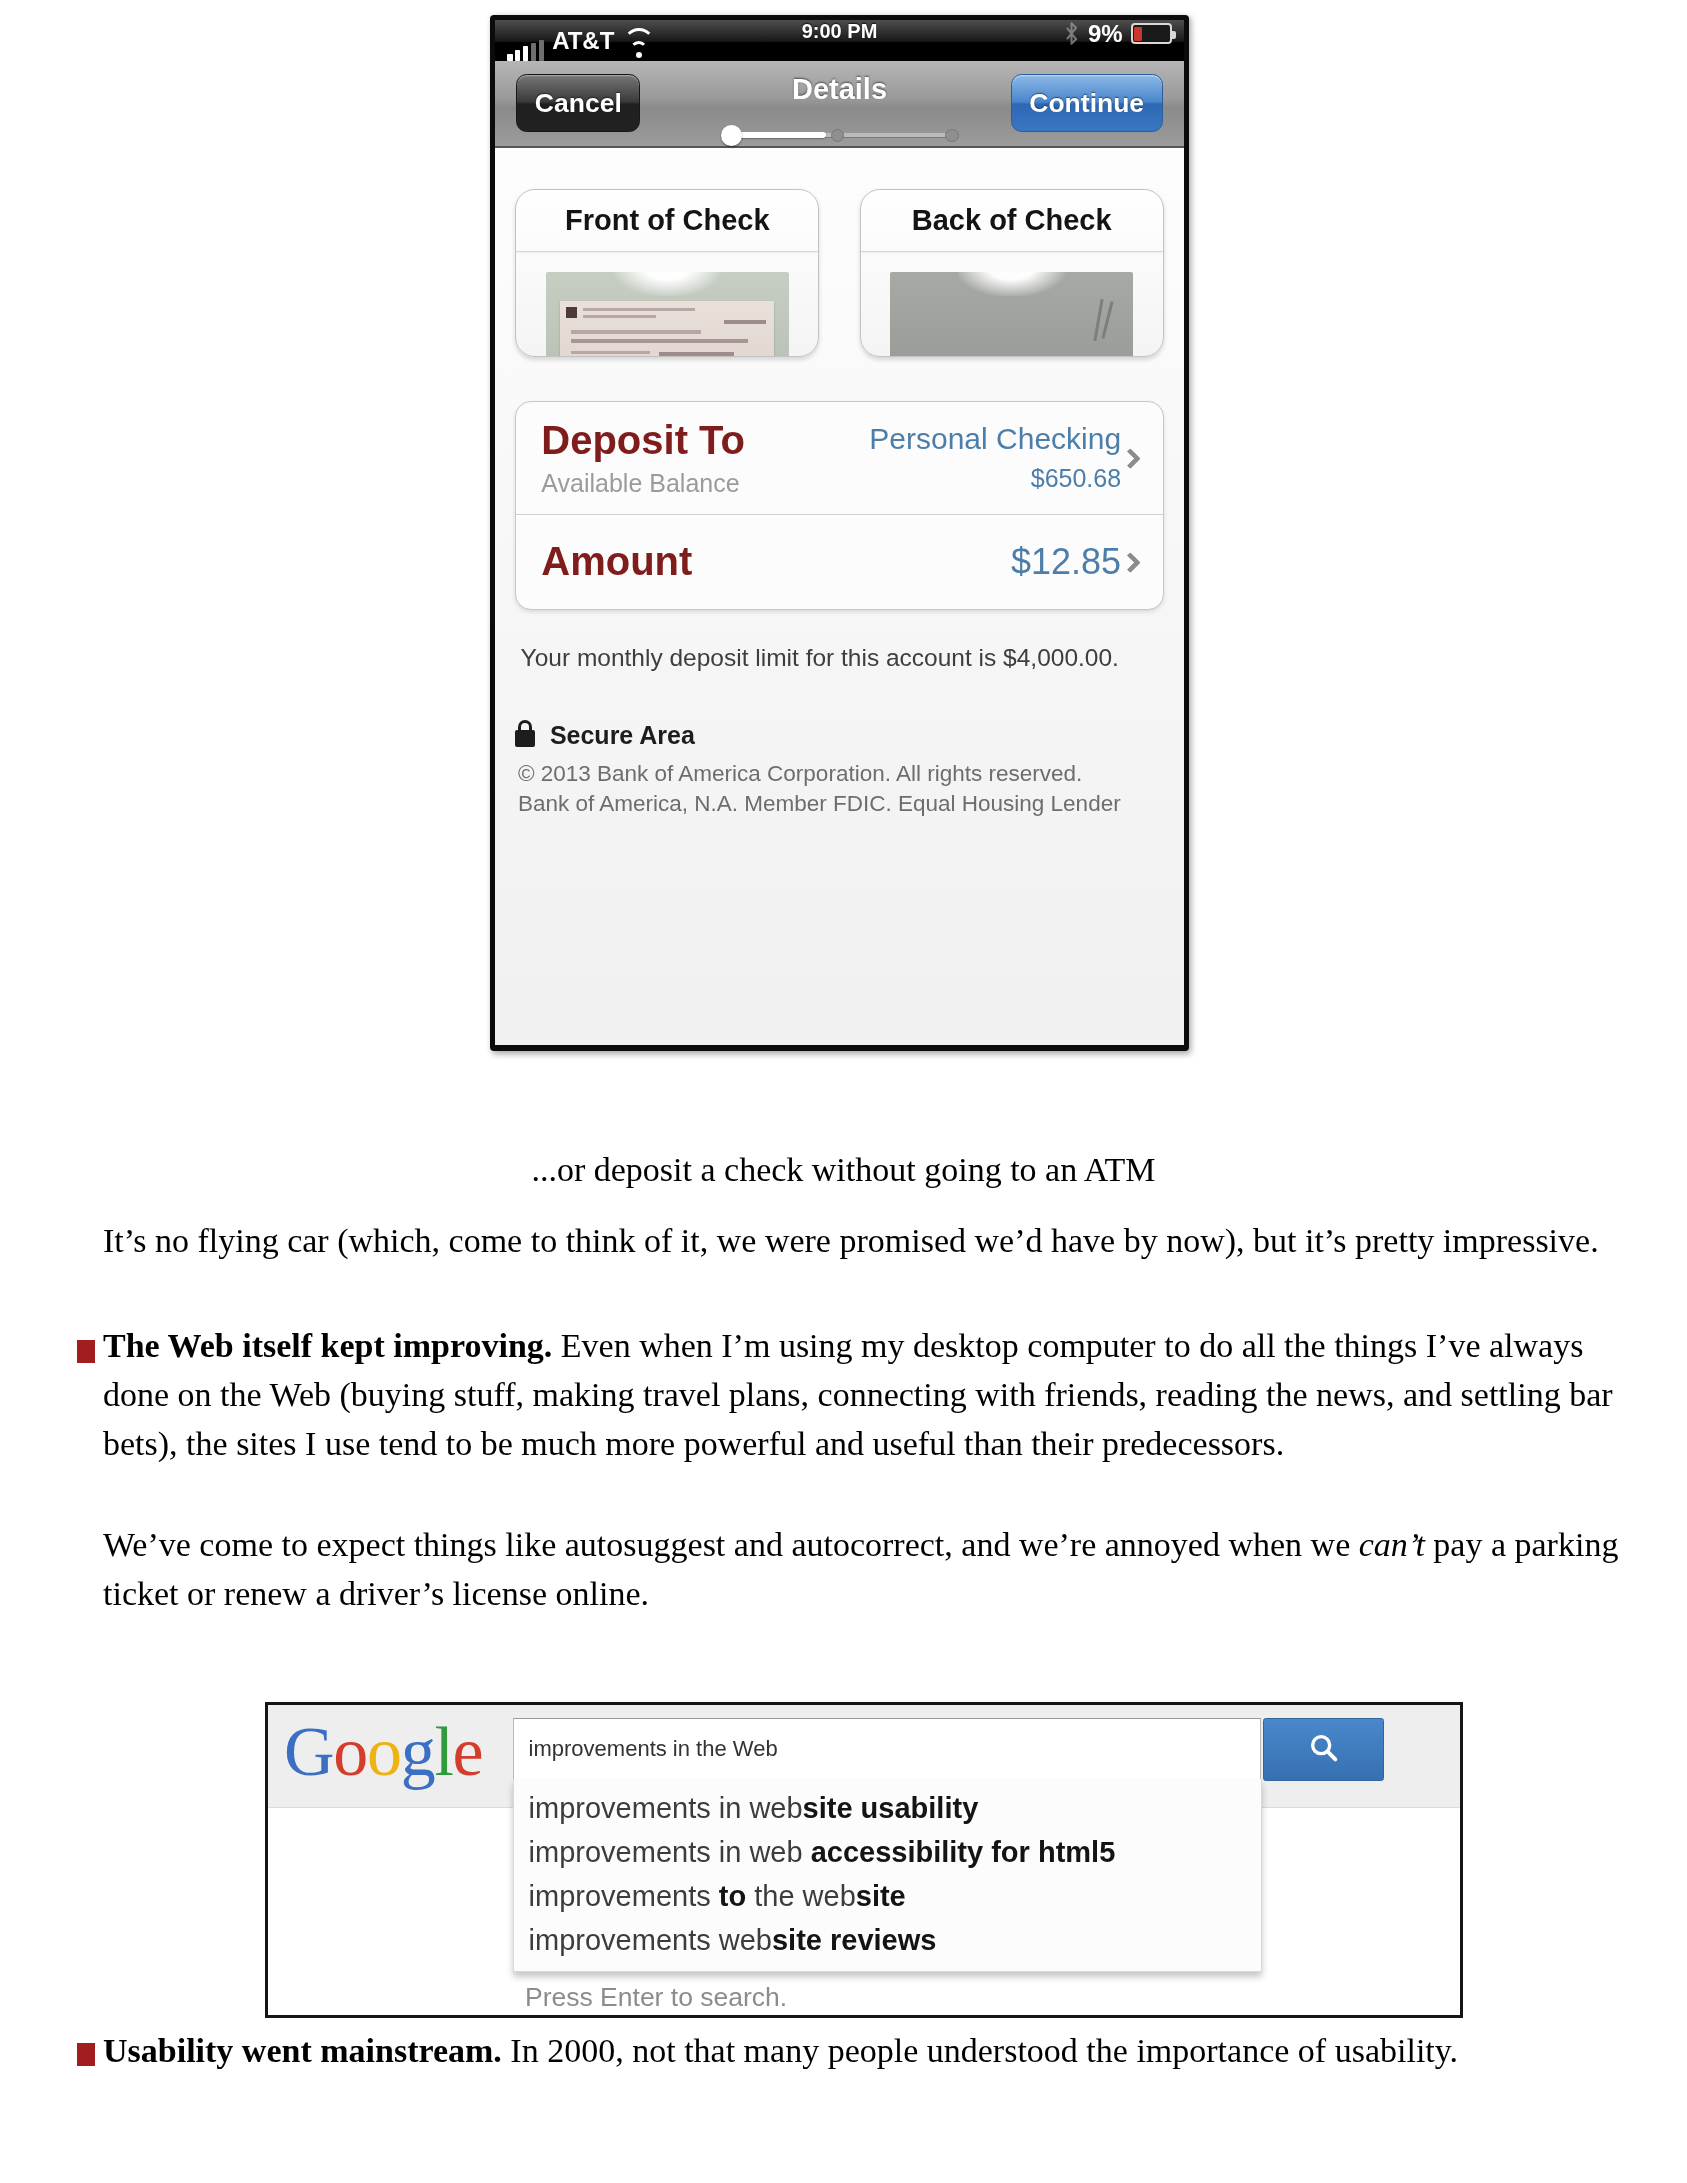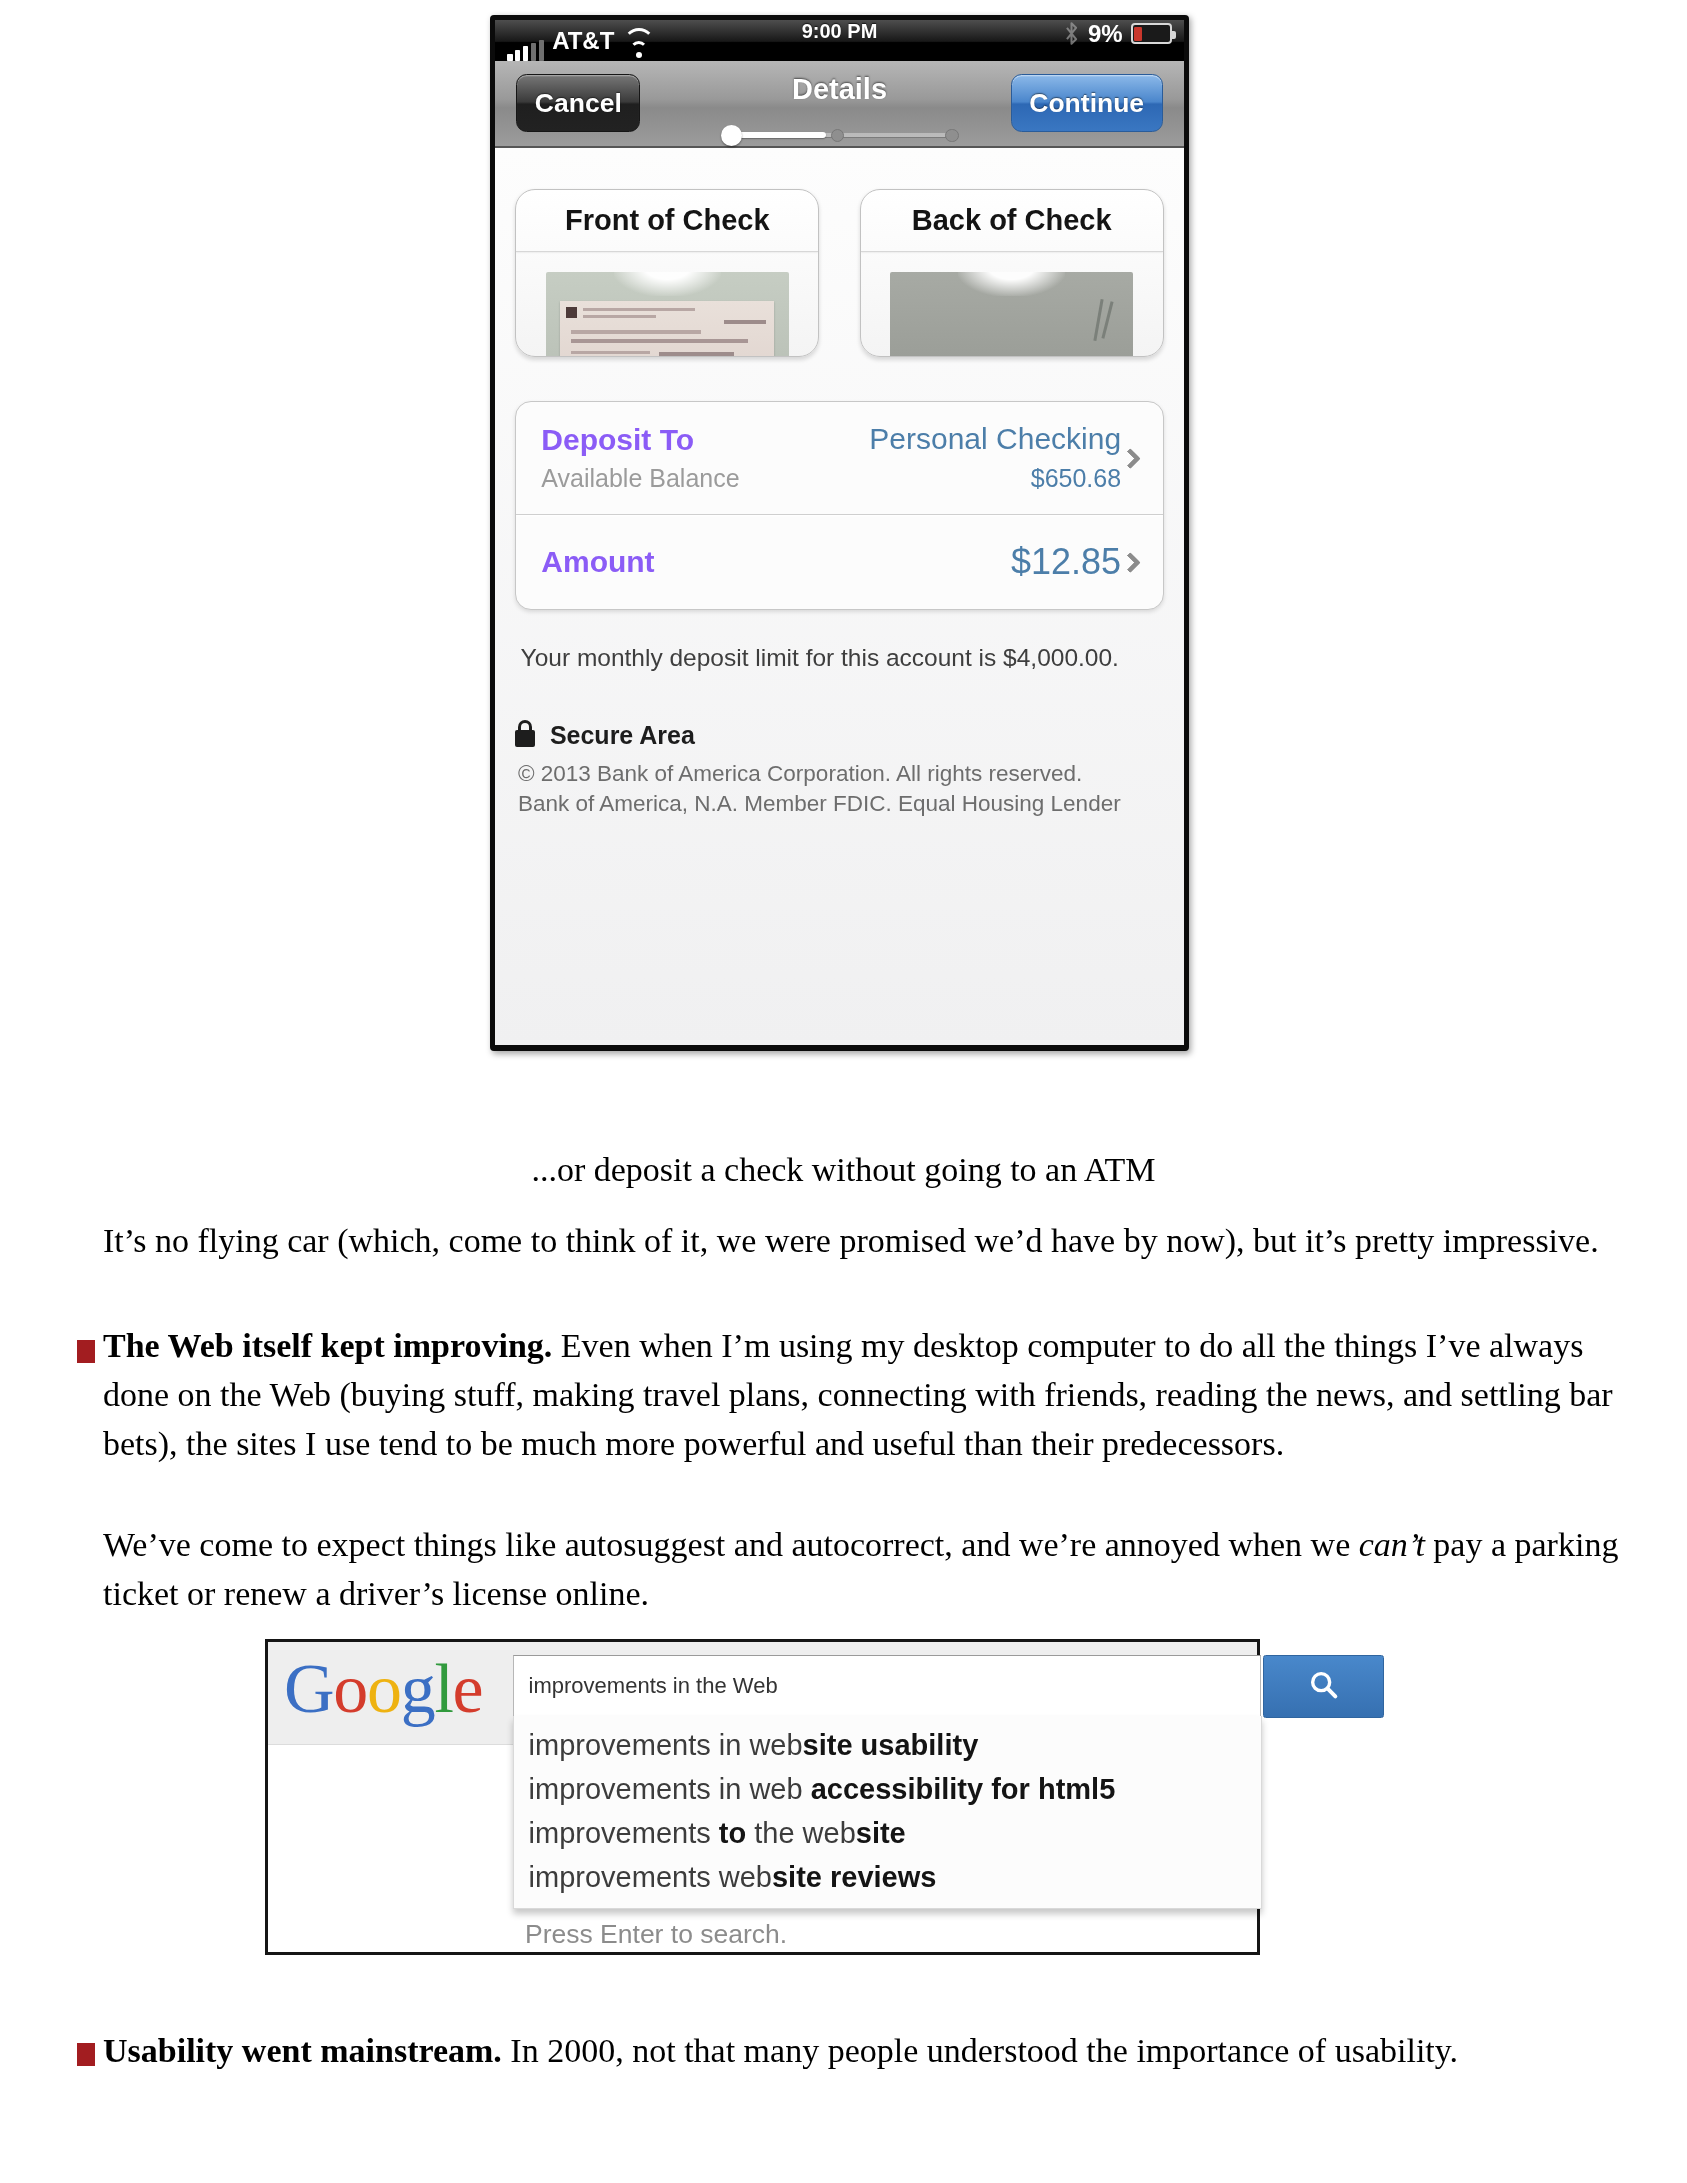--- a/index.html
+++ b/index.html
@@ -99,21 +99,21 @@
   .bk-m1{right:34px;top:26.5px;height:42px;transform:rotate(10deg);}
   .bk-m2{right:25px;top:29px;height:38px;transform:rotate(14deg);}
 
   .deposit-card{margin-top:44px;background:#fcfcfc;border:1.3px solid #c7c7c7;border-radius:16px;
                 box-shadow:0 2px 4px rgba(0,0,0,.12);overflow:hidden;}
   .dc-row{display:flex;align-items:center;padding:0 25px;cursor:pointer;}
   .dc-row1{height:112px;}
   .dc-row2{height:95px;border-top:1.3px solid #cfcfcf;box-shadow:inset 0 1.3px 0 #ffffff;}
   .dc-left{flex:1;}
   .dc-right{text-align:right;margin-right:2px;}
-  .dc-label{font-size:30px;font-weight:bold;color:#8b5cf6;}
+  .dc-label{font-size:40px;font-weight:bold;color:#7f1d1d;}
   .dc-sub{font-size:25px;color:#9b9b9b;margin-top:6.6px;}
   .dc-value{font-size:30px;color:var(--accent);}
   .dc-subvalue{font-size:25px;color:var(--accent);margin-top:8px;}
   .dc-amount{font-size:36px;color:var(--accent);}
   .chev{width:14.6px;height:14.6px;border-top:5.3px solid #8c8c8c;border-right:5.3px solid #8c8c8c;
         transform:rotate(45deg);border-radius:2px;flex:0 0 auto;}
 
   .limit-text{margin-top:34px;padding:0 5.3px;font-size:24.5px;color:#3e3e3e;}
   .secure-row{margin-top:49px;display:flex;align-items:center;gap:14.6px;}
   .lock{position:relative;width:20px;height:16.5px;background:#1d1d1d;border-radius:2px;margin-top:6.6px;}
@@ -130,21 +130,21 @@
   .b1{top:1321px;}
   .p2{top:1520px;}
   .b2{top:2026px;}
   .para b{font-weight:bold;}
   .para em{font-style:italic;}
   .bullet{position:absolute;left:77px;width:18px;height:22.5px;background:var(--bullet);}
   .bullet-1{top:1340px;}
   .bullet-2{top:2043px;}
 
   
-  .gshot{position:absolute;left:265px;top:1639px;width:995px;height:316px;
+  .gshot{position:absolute;left:265px;top:1702px;width:1198px;height:316px;
          background:#fff;border:3.3px solid #151515;font-family:"Liberation Sans",sans-serif;}
   .g-strip{position:absolute;left:0;top:0;right:0;height:103px;background:#eeeeee;
            border-bottom:0.7px solid #dcdcdc;}
   .g-logo{position:absolute;left:16px;top:-2.6px;font-family:"Liberation Serif",serif;
           font-size:70px;line-height:99px;letter-spacing:-1.3px;}
   .g-input{position:absolute;left:245px;top:12.6px;width:748px;height:62px;background:#fff;
            border:1.3px solid #b7b7b7;border-top-color:#9a9a9a;font-family:"Liberation Sans",sans-serif;
            font-size:22px;color:#333;padding:0 0 0 14.6px;outline:none;}
   .g-btn{position:absolute;left:995px;top:12.6px;width:121px;height:63px;cursor:pointer;
          background:linear-gradient(#4988cb,#3670b1);border:0.7px solid #30659f;border-radius:2.6px;

